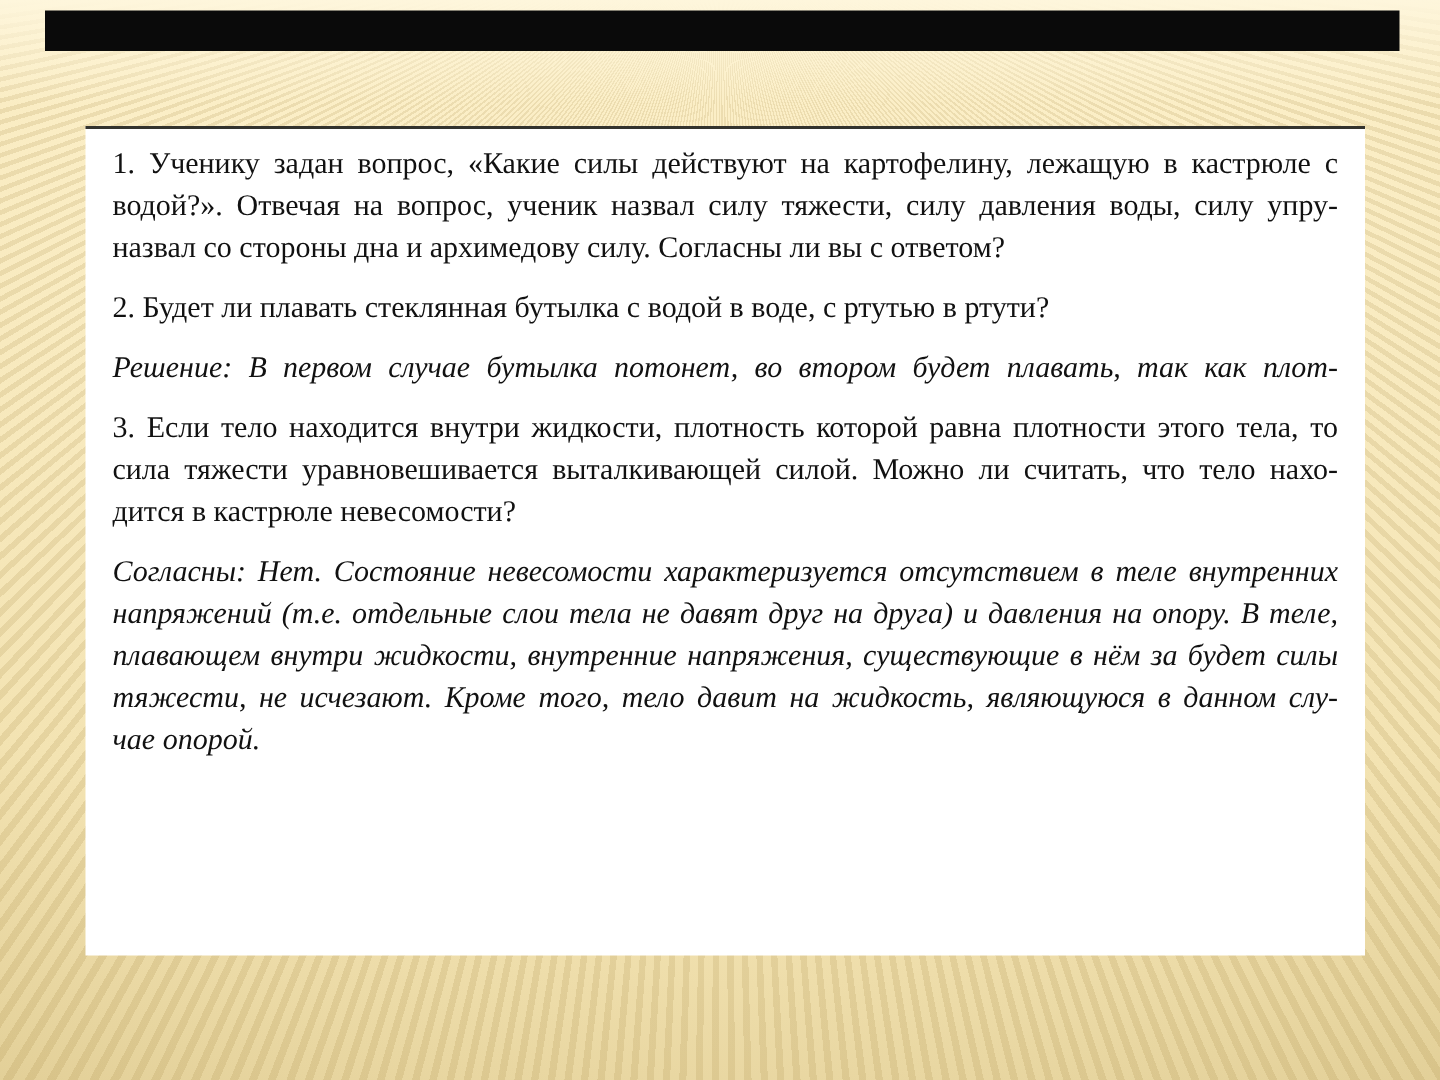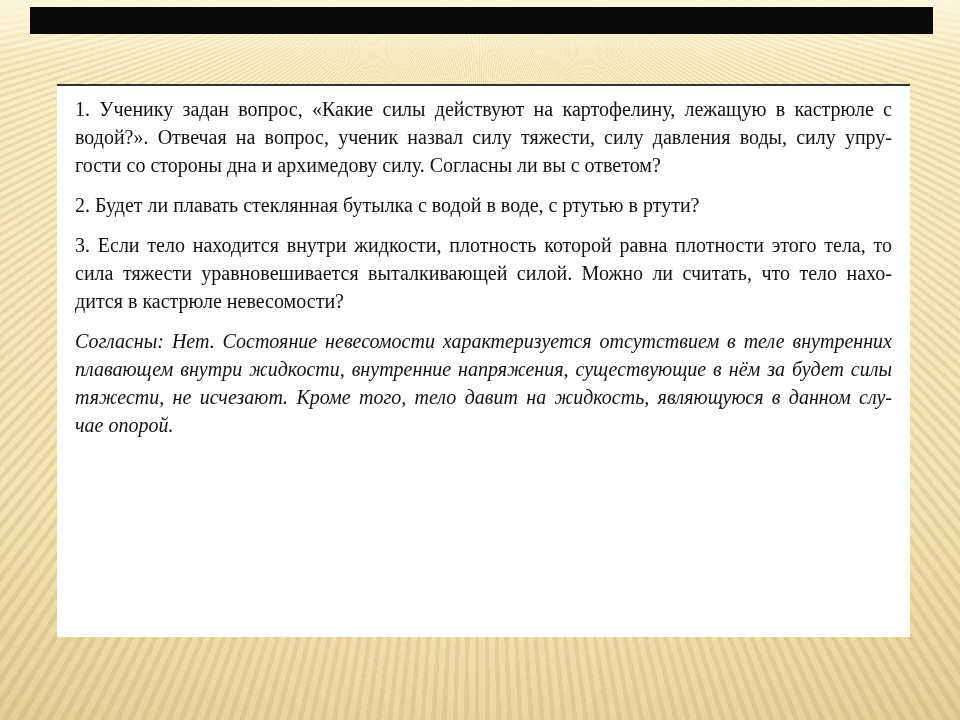--- a/index.html
+++ b/index.html
@@ -61,33 +61,35 @@
 <body>
 
 <div class="slide">
   <div class="bg"></div>
   <div class="topbar"></div>
   <div class="panel">
     <div id="paragraphs">
         <div class="para normal">
           <div class="line">1. Ученику задан вопрос, «Какие силы действуют на картофелину, лежащую в кастрюле с</div>
           <div class="line">водой?». Отвечая на вопрос, ученик назвал силу тяжести, силу давления воды, силу упру-</div>
-          <div class="line last">гости со стороны дна и архимедову силу. Согласны ли вы с ответом?</div>
+          <div class="line last">назвал со стороны дна и архимедову силу. Согласны ли вы с ответом?</div>
         </div>
         <div class="para normal">
           <div class="line last">2. Будет ли плавать стеклянная бутылка с водой в воде, с ртутью в ртути?</div>
         </div>
         <div class="para italic">
+          <div class="line">Решение: В первом случае бутылка потонет, во втором будет плавать, так как плот-</div>
         </div>
         <div class="para normal">
           <div class="line">3. Если тело находится внутри жидкости, плотность которой равна плотности этого тела, то</div>
           <div class="line">сила тяжести уравновешивается выталкивающей силой. Можно ли считать, что тело нахо-</div>
           <div class="line last">дится в кастрюле невесомости?</div>
         </div>
         <div class="para italic">
           <div class="line">Согласны: Нет. Состояние невесомости характеризуется отсутствием в теле внутренних</div>
+          <div class="line">напряжений (т.е. отдельные слои тела не давят друг на друга) и давления на опору. В теле,</div>
           <div class="line">плавающем внутри жидкости, внутренние напряжения, существующие в нём за будет силы</div>
           <div class="line">тяжести, не исчезают. Кроме того, тело давит на жидкость, являющуюся в данном слу-</div>
           <div class="line last">чае опорой.</div>
         </div>
       </div>
   </div>
 </div>
 
 </body></html>

